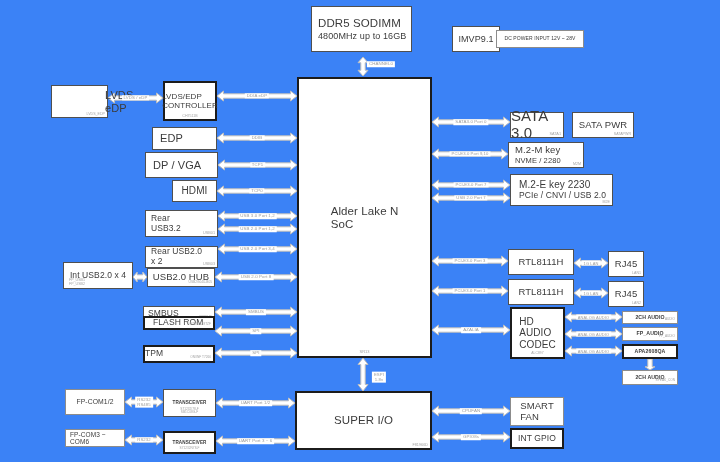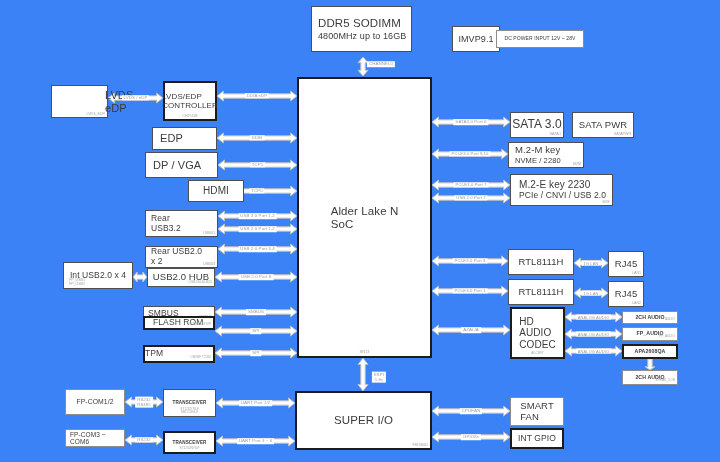--- a/index.html
+++ b/index.html
@@ -87,21 +87,21 @@
         <div class="lab" style="font-size: 8px;">LVDS/EDP
 CONTROLLER</div>
         <span class="sub bc" style="font-size: 3.6px;">CH7511B</span>
       </div>
       <div class="node b2 al" style="left: 152px; top: 127px; width: 65px; height: 23px; padding-left: 7px;">
         <div class="lab" style="font-size: 11px;">EDP</div>
       </div>
       <div class="node b2 al" style="left: 145px; top: 152px; width: 73px; height: 26px; padding-left: 7px;">
         <div class="lab" style="font-size: 11px;">DP / VGA</div>
       </div>
-      <div class="node b2" style="left: 188px; top: 180px; width: 56px; height: 22px; justify-content: center;">
+      <div class="node b2" style="left: 172px; top: 180px; width: 45px; height: 22px; justify-content: center;">
         <div class="lab" style="font-size: 10px;">HDMI</div>
       </div>
       <div class="node b2 al" style="left: 145px; top: 210px; width: 73px; height: 27px; padding-left: 5px;">
         <div class="lab" style="font-size: 8.5px;">Rear
 USB3.2</div>
         <span class="sub br" style="font-size: 3.8px;">USB01</span>
       </div>
       <div class="node b2 al" style="left: 145px; top: 246px; width: 73px; height: 22px; padding-left: 5px;">
         <div class="lab" style="font-size: 8.5px;">Rear USB2.0
 x 2</div>
@@ -122,21 +122,21 @@
       </div>
       <div class="node b3 al" style="left: 143px; top: 316px; width: 72px; height: 14px; padding-left: 8px;">
         <div class="lab" style="font-size: 8.5px;">FLASH ROM</div>
         <span class="sub br" style="font-size: 3.2px;">DM25SL128TZF</span>
       </div>
       <div class="node b3 al" style="left: 143px; top: 345px; width: 72px; height: 18px; ">
         <div class="lab" style="font-size: 8.5px;">TPM</div>
         <span class="sub br" style="font-size: 3.2px;">ON/INF T7266</span>
       </div>
       <div class="node b2" style="left: 510px; top: 112px; width: 54px; height: 26px;">
-        <div class="lab" style="font-size: 12px;">SATA 3.0</div>
+        <div class="lab" style="font-size: 15px;">SATA 3.0</div>
         <span class="sub br" style="font-size: 3.8px;">SATA1</span>
       </div>
       <div class="node b2" style="left: 572px; top: 112px; width: 62px; height: 26px;">
         <div class="lab" style="font-size: 9.5px;">SATA PWR</div>
         <span class="sub br" style="font-size: 3.6px;">SATAPWR</span>
       </div>
       <div class="node b2 al" style="left: 508px; top: 142px; width: 76px; height: 26px; padding-left: 6px;">
         <div class="lab" style="font-size: 9.5px;">M.2-M key</div>
         <div class="lab" style="font-size: 7.5px;">NVME / 2280</div>
         <span class="sub br" style="font-size: 3.6px;">M2M</span>

